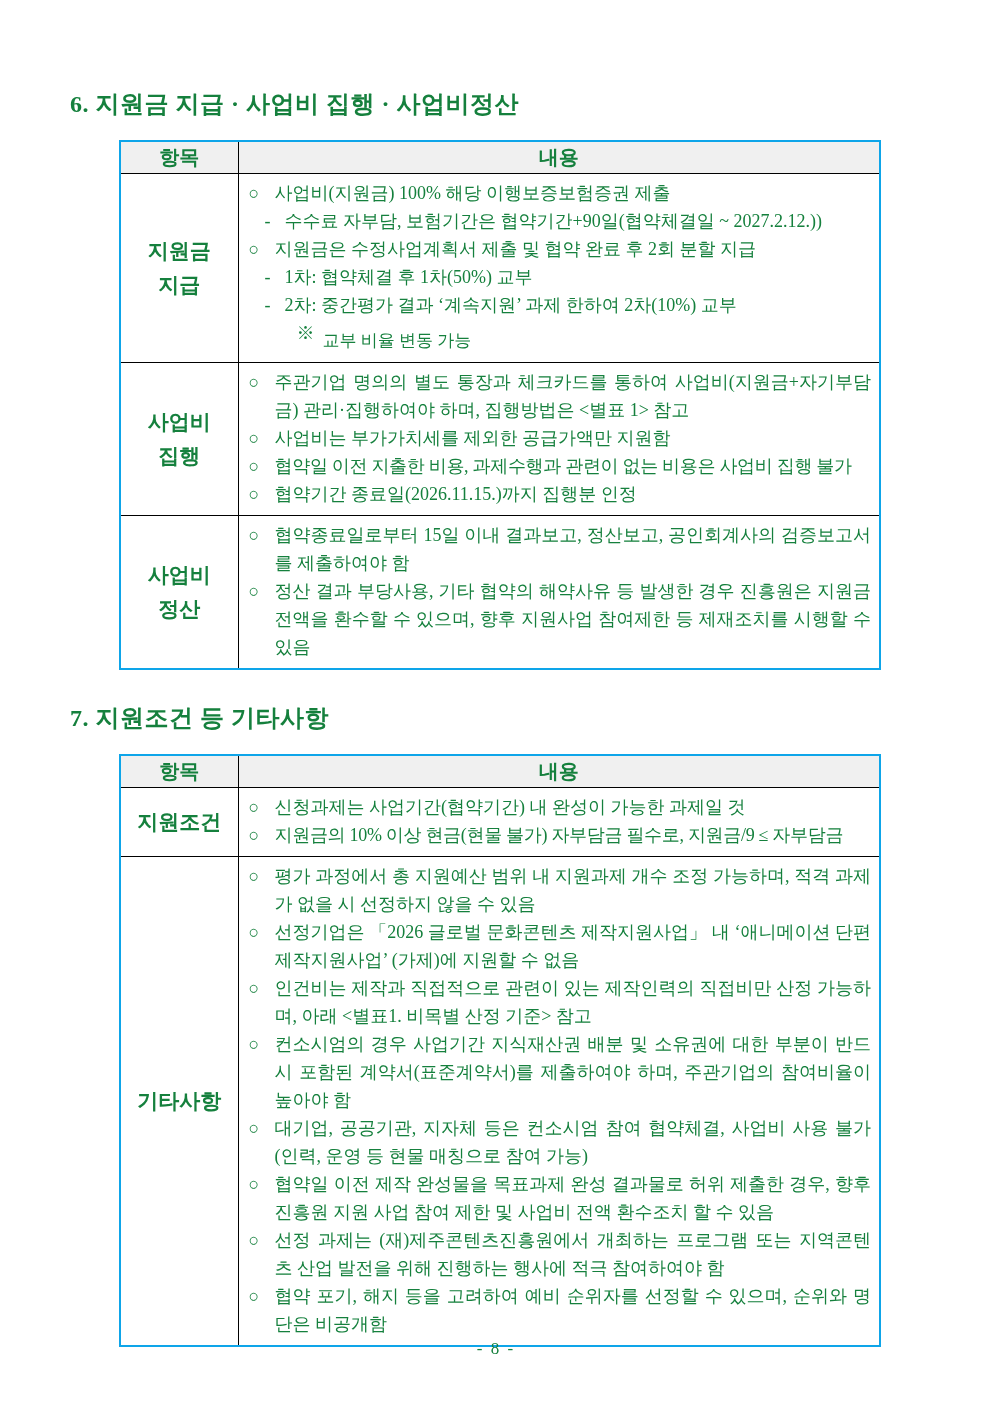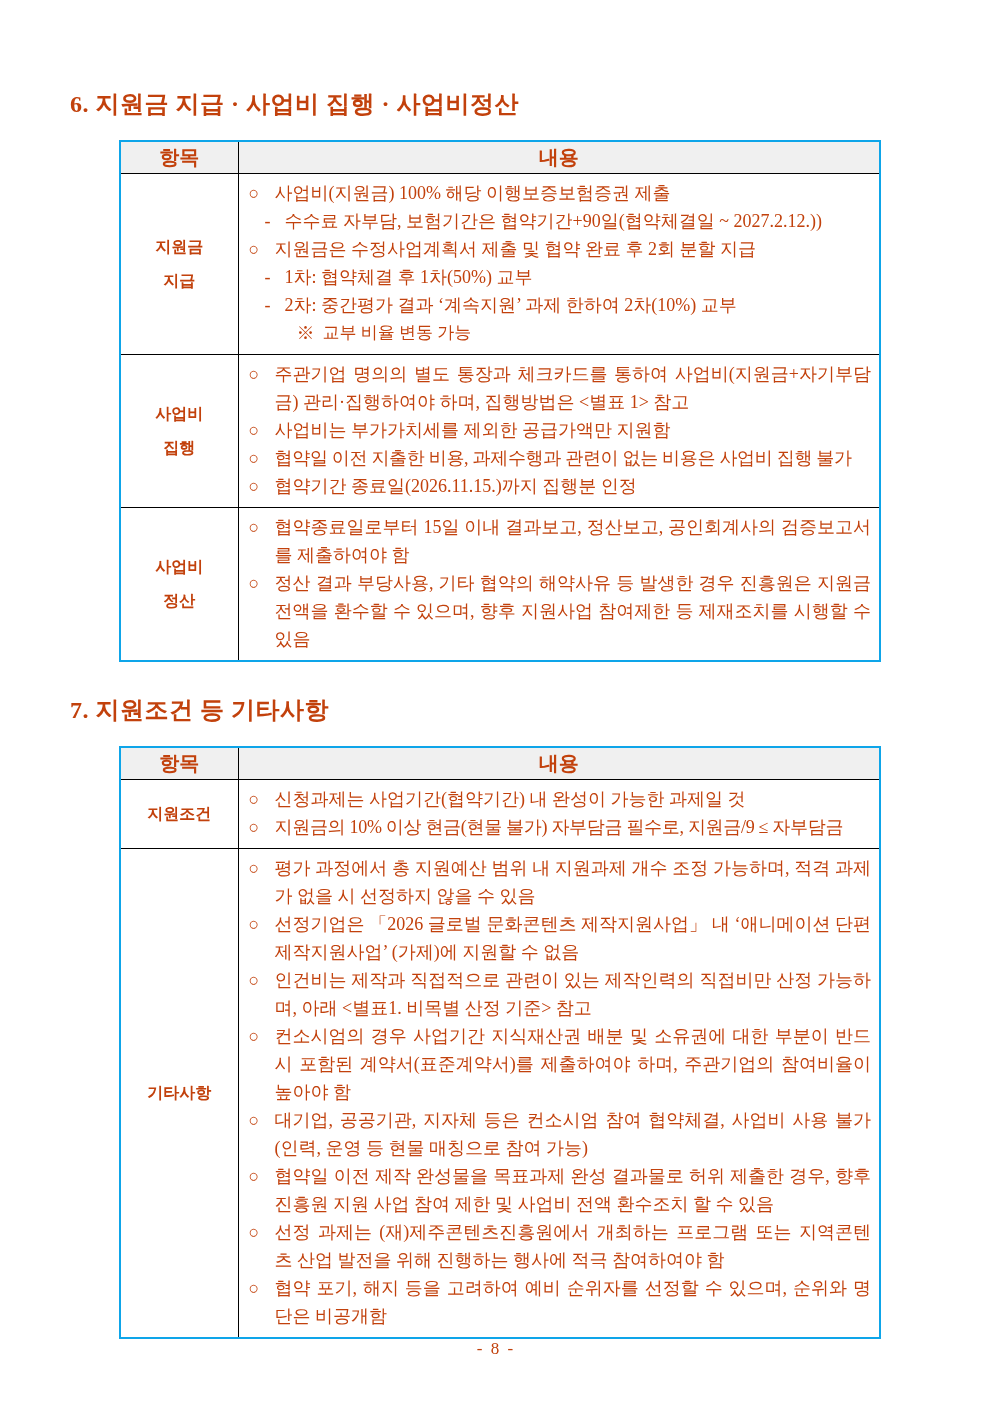--- a/index.html
+++ b/index.html
@@ -1,20 +1,20 @@
 <!DOCTYPE html>
 <html lang="ko"><head>
 <meta charset="utf-8">
 <style>
   html,body{margin:0;padding:0;background:#ffffff;}
   .page{
     position:relative;
     width:992px;height:1403px;
     background:#ffffff;
-    color:#c2410c;
+    color:#15803d;
     font-family:"Liberation Serif","DejaVu Serif",serif;
     box-sizing:border-box;
     padding:88px 0 0 70px;
     overflow:hidden;
   }
   h2.sec-title{
     margin:0 0 20px 0;
     font-size:24px;
     font-weight:bold;
     letter-spacing:0.5px;
@@ -37,37 +37,37 @@
     text-align:center;
     padding:0;
   }
   table.doc-table td{
     border:1.5px solid #000000;
     vertical-align:middle;
   }
   td.label{
     text-align:center;
     font-weight:bold;
-    font-size:16px;
+    font-size:21px;
     line-height:34px;
     white-space:pre-line;
     padding:2px 4px;
   }
   td.content{
     padding:5px 8px 7px 10px;
     font-size:18px;
     line-height:28px;
   }
   .li{display:flex;}
   .li .marker{flex:0 0 26px;}
   .li .txt{flex:1 1 auto;text-align:justify;}
   .li.lv2{padding-left:16px;}
   .li.lv2 .marker{flex:0 0 20px;}
   .li.lv3{padding-left:48px;}
-  .li.note .txt{text-align:left;font-size:17px;}
+  .li.note .txt{text-align:left;font-size:17px;margin-top:8px;}
   .li .txt.fit{font-size:18px;letter-spacing:-0.3px;white-space:nowrap;}
   .page-footer{
     position:absolute;
     left:0;right:0;
     bottom:44px;
     text-align:center;
     font-size:17px;
     letter-spacing:2px;
   }
 </style>

